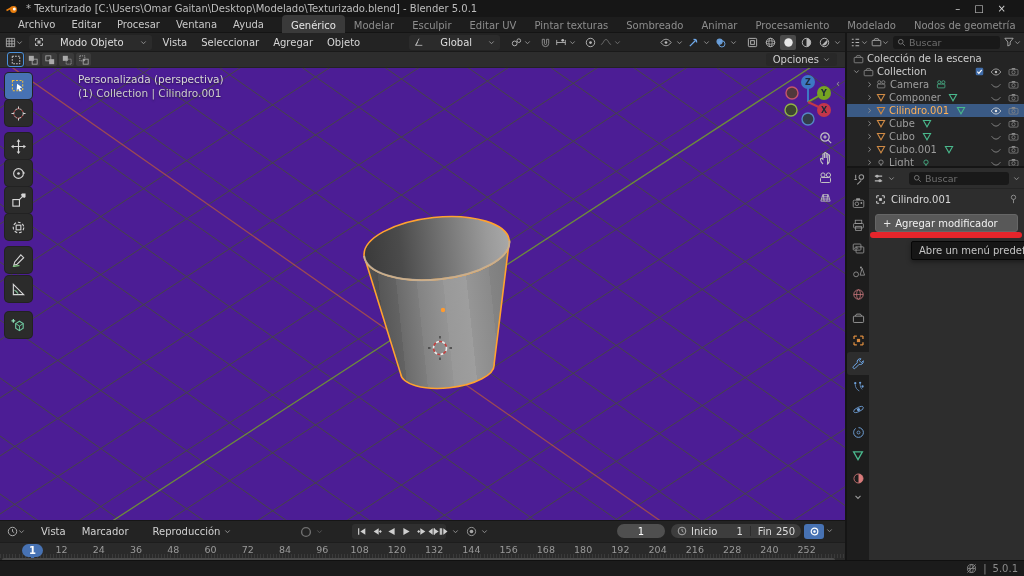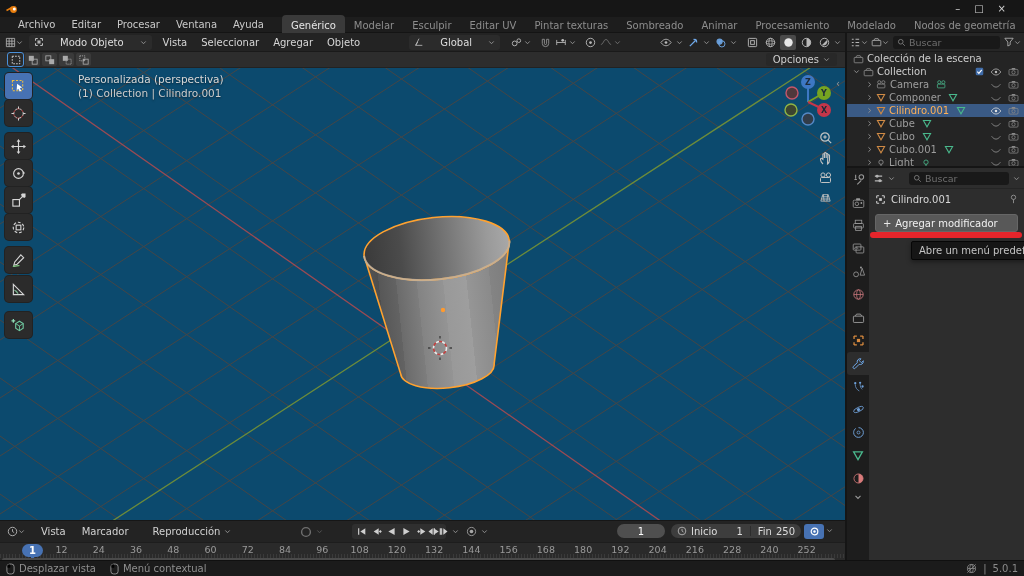--- a/index.html
+++ b/index.html
@@ -31,21 +31,21 @@
   .hdr-icon.on{background:#4a4a4a;color:#fff}
   .chev{color:#909090}
   
   #toolsettings{position:absolute;left:0;top:52px;width:845px;height:16px;background:#2d2d2d;
     display:flex;align-items:center;box-sizing:border-box;border-bottom:1px solid #222}
   .tsbtn{width:15px;height:13px;border-radius:2px;background:#3a3a3a;margin-right:2px;color:#aaa}
   .tsbtn.active{background:#2a2a2a;outline:1px solid #4a90d9;color:#e8e8e8}
   #options-chip{margin-left:auto;margin-right:8px;display:inline-flex;align-items:center;gap:4px;
     background:#282828;border-radius:3px;height:13px;padding:0 7px;color:#cfcfcf}
   
-  #viewport{position:absolute;left:0;top:68px;width:845px;height:452px;background:#0c4a6e;overflow:hidden}
+  #viewport{position:absolute;left:0;top:68px;width:845px;height:452px;background:#4c1d95;overflow:hidden}
   #vp-grid line{stroke:#464646;stroke-width:1}
   #vp-overlay-text{position:absolute;left:78px;top:4px;color:#d8d8d8;line-height:14px;font-size:10.5px;
     text-shadow:0 1px 2px rgba(0,0,0,.5)}
   #vp-overlay-text .l2{color:#cccccc}
   
   .toolbtn{position:absolute;left:5px;width:27px;height:26px;border-radius:4px;background:#2b2b2b;
     display:flex;align-items:center;justify-content:center;color:#cdcdcd;box-shadow:0 0 0 1px #222}
   .toolbtn.active{background:#4772b3;color:#fff}
   
   #gizmo{position:absolute;left:775px;top:2px}
@@ -225,20 +225,21 @@
       </symbol>
   </defs>
 </svg>
 
 <div id="titlebar">
   <svg width="13" height="12" viewBox="0 0 13 12">
       <circle cx="7.5" cy="6.5" r="3.4" fill="#e87d0d"></circle>
       <circle cx="8.3" cy="5.9" r="1.5" fill="#fff"></circle>
       <path d="M0.5 7.5L6 4.5" stroke="#e87d0d" stroke-width="1.6"></path>
     </svg>
+  <span style="margin-left:7px">* Texturizado [C:\Users\Omar Gaitan\Desktop\Modelado\Texturizado.blend] - Blender 5.0.1</span>
   <div class="wbtns">
     <span>–</span>
     <span>□</span>
     <span>×</span>
   </div>
 </div>
 
 <div id="topbar">
   <svg width="14" height="11" viewBox="0 0 13 12" style="margin-left:6px">
       <circle cx="7.5" cy="6.5" r="3.4" fill="#d8d8d8"></circle>
@@ -1275,39 +1276,20 @@
         <span class="plus">+</span>
         <span>Agregar modificador</span>
       </div>
       <div id="red-annotation"></div>
       <div id="tooltip"><span>Abre un menú predefinido.</span></div>
     </div>
   </div>
 </div>
 
 <div id="statusbar">
-  <div style="display:flex;gap:14px">
-
-  <div class="sb-item mmb">
-      <span class="ico" style="color:#9a9a9a">
-          <svg width="9" height="12">
-            <use href="#s-mouse"></use>
-          </svg>
-        </span>
-      <span>Desplazar vista</span>
-    </div>
-      <div class="sb-item rmb">
-      <span class="ico" style="color:#9a9a9a">
-          <svg width="9" height="12">
-            <use href="#s-mouse"></use>
-          </svg>
-        </span>
-      <span>Menú contextual</span>
-    </div>
-    </div>
   <div id="sb-right">
     <span class="ico">
         <svg width="11" height="11" viewBox="0 0 12 12">
           <circle cx="6" cy="6" r="4.4" fill="none" stroke="currentColor"></circle>
           <path d="M2 6h8M6 1.6c-2.6 2.8-2.6 6 0 8.8M6 1.6c2.6 2.8 2.6 6 0 8.8M1.5 10.5l9-9" stroke="currentColor" stroke-width="0.9" fill="none"></path>
         </svg>
       </span>
     <span>|</span>
     <span>5.0.1</span>
   </div>

